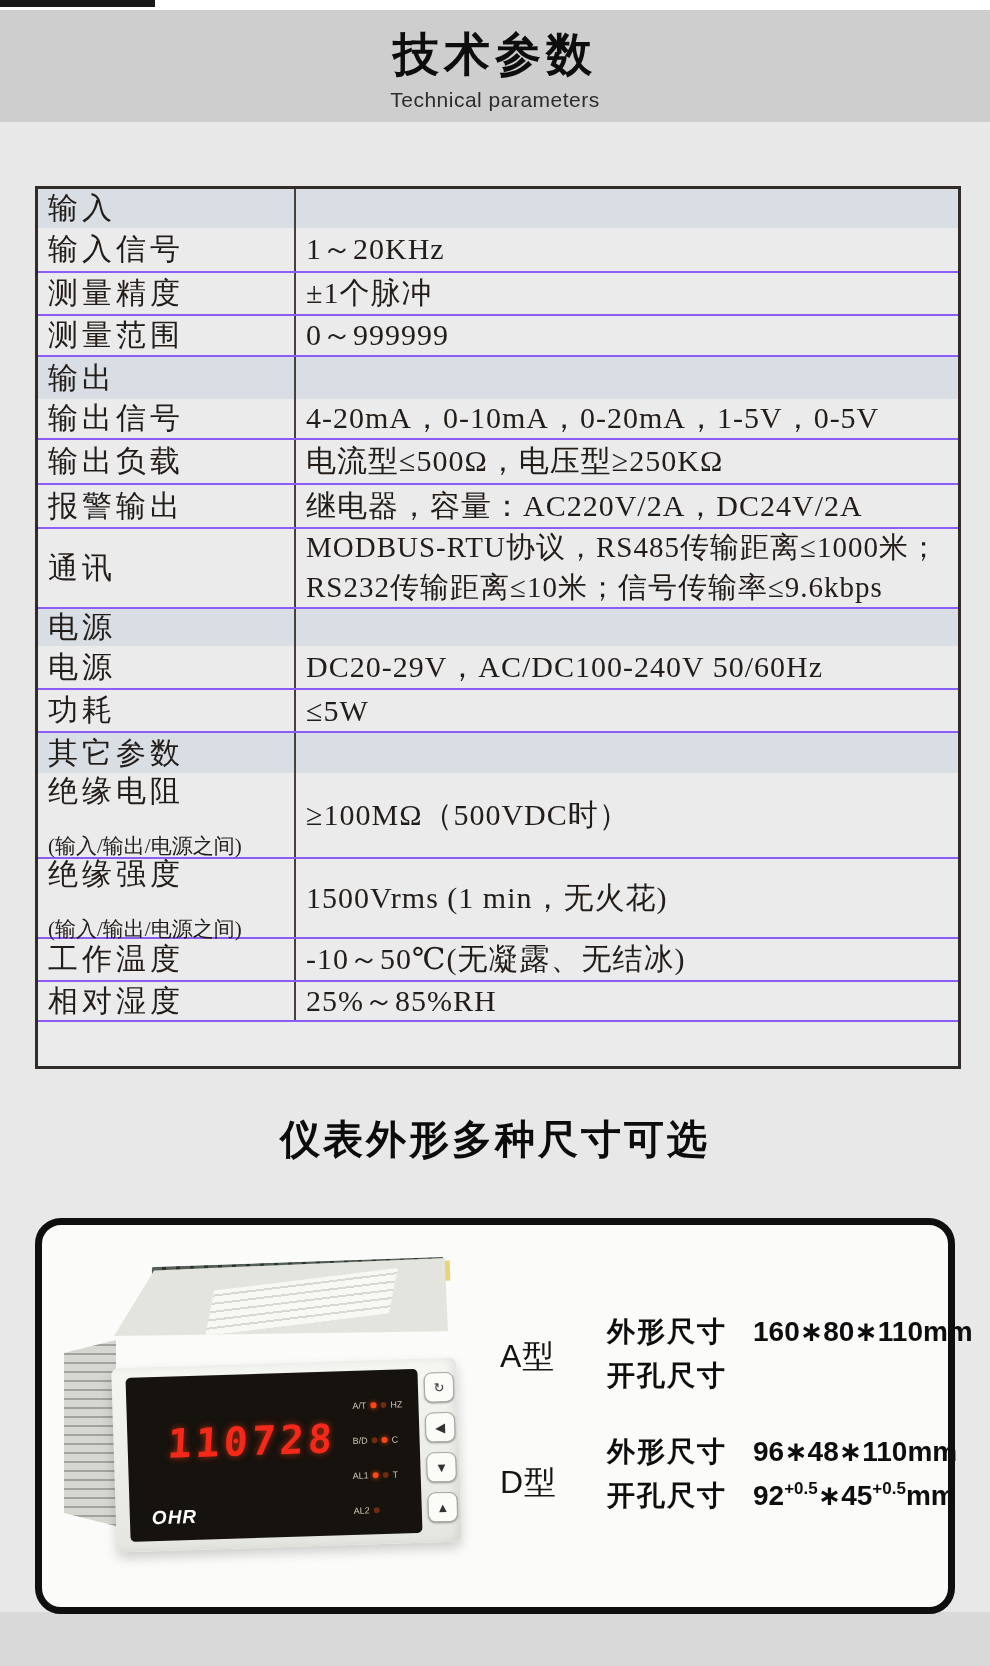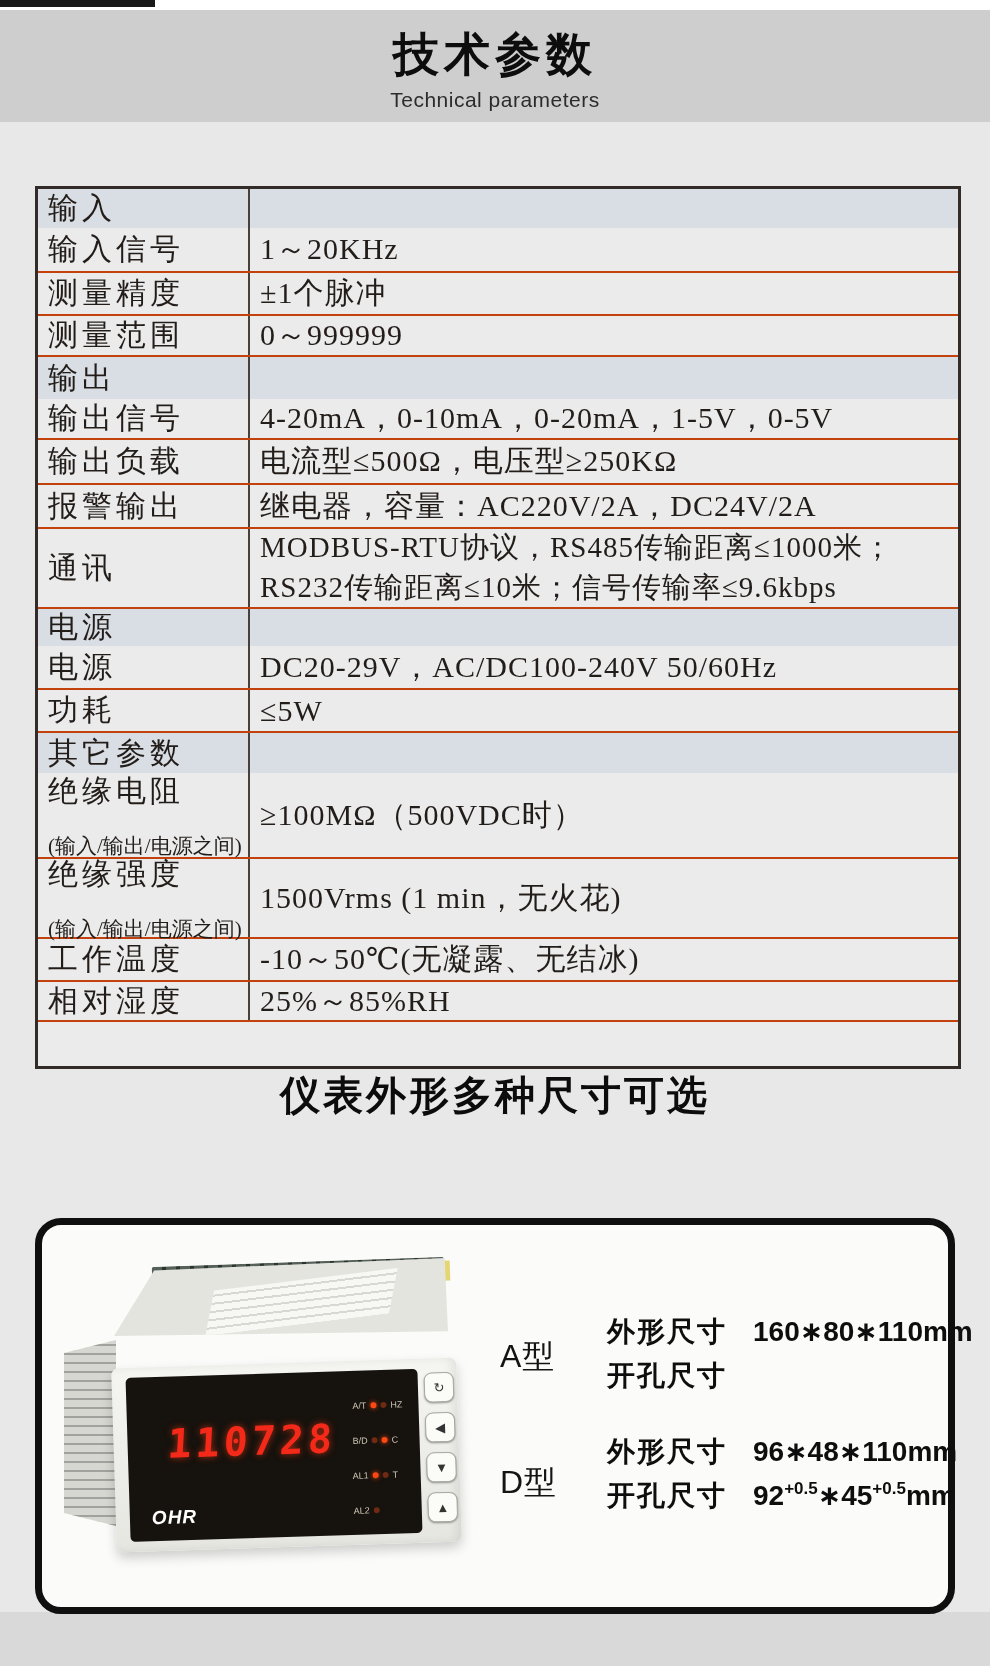--- a/index.html
+++ b/index.html
@@ -7,31 +7,31 @@
         font-family:"Liberation Sans","DejaVu Sans",sans-serif;color:#111;}
   
   .top-strip{position:absolute;left:0;top:0;width:990px;height:10px;background:#fff;}
   .top-notch{position:absolute;left:0;top:0;width:155px;height:7px;background:#181818;}
   
   .header-band{position:absolute;left:0;top:10px;width:990px;height:112px;background:#cecece;text-align:center;}
   .page-title{margin:0;padding-top:14px;font-size:46px;font-weight:bold;letter-spacing:5px;color:#0d0d0d;}
   .page-subtitle{margin:2px 0 0 0;font-size:21px;color:#2c2c2c;letter-spacing:0.5px;}
   
   .spec-table{position:absolute;left:35px;top:186px;width:920px;border:3px solid #332b27;background:#ebebec;}
-  .row{display:flex;box-sizing:border-box;border-bottom:2px solid #c2410c;}
+  .row{display:flex;box-sizing:border-box;border-bottom:2px solid #8b5cf6;}
   .row.sec{background:#d9dee4;border-bottom:none;}
   .row.last{border-bottom:none;}
-  .cl{width:212px;box-sizing:border-box;border-right:2px solid #4a403b;display:flex;flex-direction:column;justify-content:center;
+  .cl{width:258px;box-sizing:border-box;border-right:2px solid #4a403b;display:flex;flex-direction:column;justify-content:center;
       padding-left:10px;font-family:"Liberation Serif","DejaVu Serif",serif;font-size:30px;letter-spacing:4px;color:#231d1a;}
   .cl .sub{font-size:21px;letter-spacing:0;margin-top:20px;}
   .cv{flex:1;display:flex;flex-direction:column;justify-content:center;padding-left:10px;
       font-family:"Liberation Serif","DejaVu Serif",serif;font-size:30px;letter-spacing:1px;color:#231d1a;}
   .cv .l2{font-size:29px;}
   
-  .section-heading{position:absolute;left:0;top:1068px;width:990px;text-align:center;font-size:40px;font-weight:bold;
+  .section-heading{position:absolute;left:0;top:1112px;width:990px;text-align:center;font-size:40px;font-weight:bold;
       letter-spacing:3px;color:#0c0c0c;}
   
   .footer-band{position:absolute;left:0;top:1612px;width:990px;height:54px;background:#d9d9d9;}
   
   .card{position:absolute;left:35px;top:1218px;width:920px;height:396px;box-sizing:border-box;
         border:7px solid #0f0f0f;border-radius:26px;background:#fbfbfa;z-index:2;}
   
   .model-name{position:absolute;font-size:32px;font-weight:500;color:#141414;letter-spacing:1px;}
   .model-a-name{left:458px;top:110px;}
   .model-d-name{left:458px;top:236px;}

